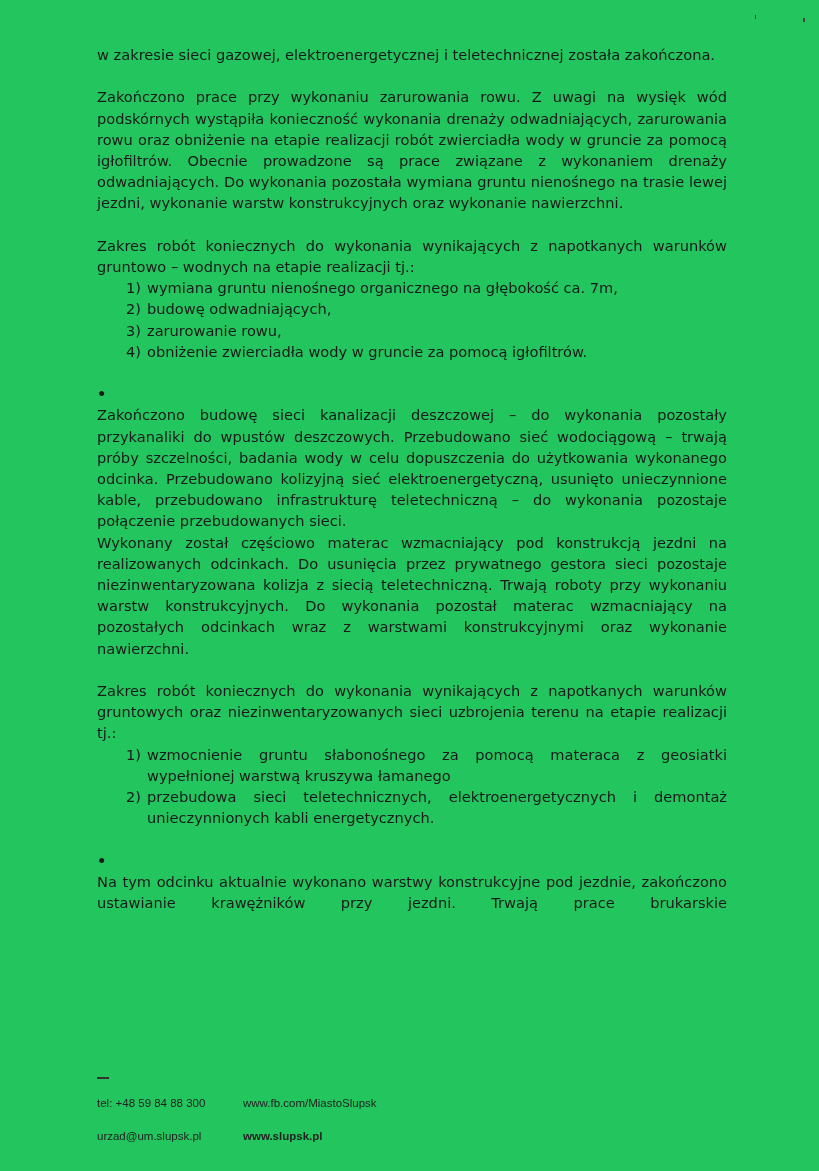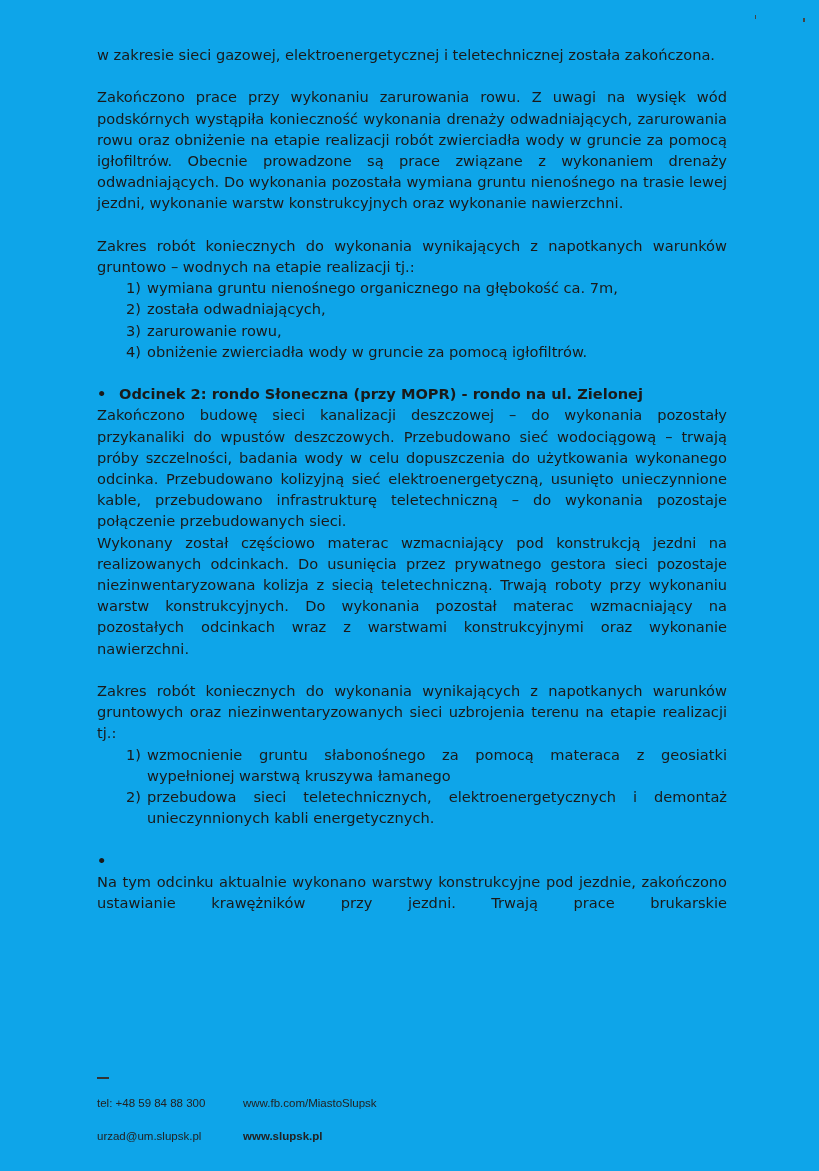--- a/index.html
+++ b/index.html
@@ -1,19 +1,19 @@
 <!DOCTYPE html>
 <html><head>
 <meta charset="utf-8">
 <style>
   html, body { margin: 0; padding: 0; background: #ffffff; }
   body { width: 819px; height: 1171px; position: relative; overflow: hidden; }
   .page {
     position: absolute; left: 0; top: 0; width: 819px; height: 1171px;
-    background: #0ea5e9;
+    background: #22c55e;
     font-family: "DejaVu Sans", sans-serif;
     color: #1a1a1a;
   }
   .content {
     position: absolute; left: 97px; top: 44px; width: 630px;
     font-size: 14.6px; line-height: 21.2px;
   }
   .content p { margin: 0; text-align: justify; }
   .gap { height: 21.2px; }
   .list { margin: 0; padding: 0; list-style: none; }
@@ -45,36 +45,35 @@
     <p>Zakończono prace przy wykonaniu zarurowania rowu. Z uwagi na wysięk wód podskórnych wystąpiła konieczność wykonania drenaży odwadniających, zarurowania rowu oraz obniżenie na etapie realizacji robót zwierciadła wody w gruncie za pomocą igłofiltrów. Obecnie prowadzone są prace związane z wykonaniem drenaży odwadniających. Do wykonania pozostała wymiana gruntu nienośnego na trasie lewej jezdni, wykonanie warstw konstrukcyjnych oraz wykonanie nawierzchni.</p>
     <div class="gap"></div>
     <p>Zakres robót koniecznych do wykonania wynikających z napotkanych warunków gruntowo – wodnych na etapie realizacji tj.:</p>
     <ul class="list">
       <li>
           <span class="num">1)</span>
           <span class="txt">wymiana gruntu nienośnego organicznego na głębokość ca. 7m,</span>
         </li>
       <li>
           <span class="num">2)</span>
-          <span class="txt">została odwadniających,</span>
+          <span class="txt">budowę odwadniających,</span>
         </li>
       <li>
           <span class="num">3)</span>
           <span class="txt">zarurowanie rowu,</span>
         </li>
       <li>
           <span class="num">4)</span>
           <span class="txt">obniżenie zwierciadła wody w gruncie za pomocą igłofiltrów.</span>
         </li>
     </ul>
     <div class="gap"></div>
 
     <div class="heading">
       <span class="bullet">•</span>
-      <span>Odcinek 2: rondo Słoneczna (przy MOPR) - rondo na ul. Zielonej</span>
     </div>
     <p>Zakończono budowę sieci kanalizacji deszczowej – do wykonania pozostały przykanaliki do wpustów deszczowych. Przebudowano sieć wodociągową – trwają próby szczelności, badania wody w celu dopuszczenia do użytkowania wykonanego odcinka. Przebudowano kolizyjną sieć elektroenergetyczną, usunięto unieczynnione kable, przebudowano infrastrukturę teletechniczną – do wykonania pozostaje połączenie przebudowanych sieci.</p>
     <p>Wykonany został częściowo materac wzmacniający pod konstrukcją jezdni na realizowanych odcinkach. Do usunięcia przez prywatnego gestora sieci pozostaje niezinwentaryzowana kolizja z siecią teletechniczną. Trwają roboty przy wykonaniu warstw konstrukcyjnych. Do wykonania pozostał materac wzmacniający na pozostałych odcinkach wraz z warstwami konstrukcyjnymi oraz wykonanie nawierzchni.</p>
     <div class="gap"></div>
     <p>Zakres robót koniecznych do wykonania wynikających z napotkanych warunków gruntowych oraz niezinwentaryzowanych sieci uzbrojenia terenu na etapie realizacji tj.:</p>
     <ul class="list">
       <li>
           <span class="num">1)</span>
           <span class="txt">wzmocnienie gruntu słabonośnego za pomocą materaca z geosiatki wypełnionej warstwą kruszywa łamanego</span>
         </li>

